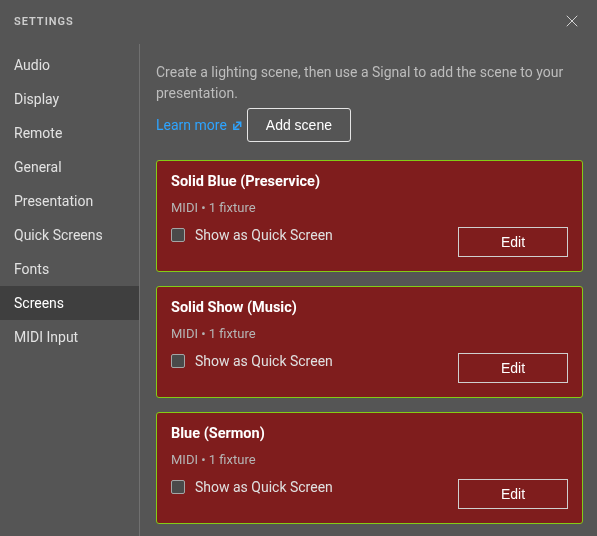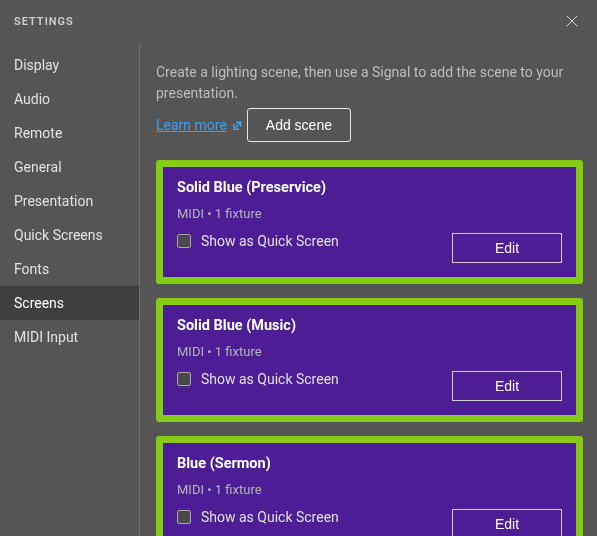--- a/index.html
+++ b/index.html
@@ -83,45 +83,44 @@
       margin-bottom: 4px;
     }
     .learn-more {
       color: #2ea4ff;
       font-size: 14px;
       cursor: pointer;
       display: inline-flex;
       align-items: center;
       gap: 5px;
       margin-bottom: 16px;
-      text-decoration: underline;
     }
     .learn-more svg {
       width: 11px;
       height: 11px;
       stroke: #2ea4ff;
       fill: none;
       stroke-width: 1.6;
     }
     .add-scene {
       border: 1px solid #e5e5e5;
       background: transparent;
       color: #fff;
       font-size: 14px;
       padding: 8px 18px;
       border-radius: 3px;
       cursor: pointer;
       margin-bottom: 18px;
     }
     .scene-card {
-      border: 7px solid #84cc16;
+      border: 1px solid #84cc16;
       border-radius: 3px;
       padding: 12px 14px 14px 14px;
       margin-bottom: 14px;
-      background: #4c1d95;
+      background: #7f1d1d;
     }
     .scene-title {
       font-size: 14.5px;
       font-weight: 700;
       color: #fff;
       margin-bottom: 8px;
     }
     .scene-meta {
       font-size: 13px;
       color: #b5b5b5;
@@ -174,22 +173,22 @@
       <svg viewBox="0 0 24 24">
         <line x1="5" y1="5" x2="19" y2="19"></line>
         <line x1="19" y1="5" x2="5" y2="19"></line>
       </svg>
     </div>
   </div>
 
   <div class="body">
 
     <div class="sidebar">
+      <div class="sidebar-item"><span>Audio</span></div>
       <div class="sidebar-item"><span>Display</span></div>
-      <div class="sidebar-item"><span>Audio</span></div>
       <div class="sidebar-item"><span>Remote</span></div>
       <div class="sidebar-item"><span>General</span></div>
       <div class="sidebar-item"><span>Presentation</span></div>
       <div class="sidebar-item"><span>Quick Screens</span></div>
       <div class="sidebar-item"><span>Fonts</span></div>
       <div class="sidebar-item active"><span>Screens</span></div>
       <div class="sidebar-item"><span>MIDI Input</span></div>
     </div>
 
     <div class="content">
@@ -219,21 +218,21 @@
             <span class="checkbox-label">Show as Quick Screen</span>
           </div>
           <button class="edit-btn">
             <span>Edit</span>
           </button>
         </div>
       </div>
 
       
       <div class="scene-card">
-        <div class="scene-title">Solid Blue (Music)</div>
+        <div class="scene-title">Solid Show (Music)</div>
         <div class="scene-meta">MIDI  •  1  fixture</div>
         <div class="scene-bottom">
           <div class="checkbox-row">
             <div class="checkbox"></div>
             <span class="checkbox-label">Show as Quick Screen</span>
           </div>
           <button class="edit-btn">
             <span>Edit</span>
           </button>
         </div>

